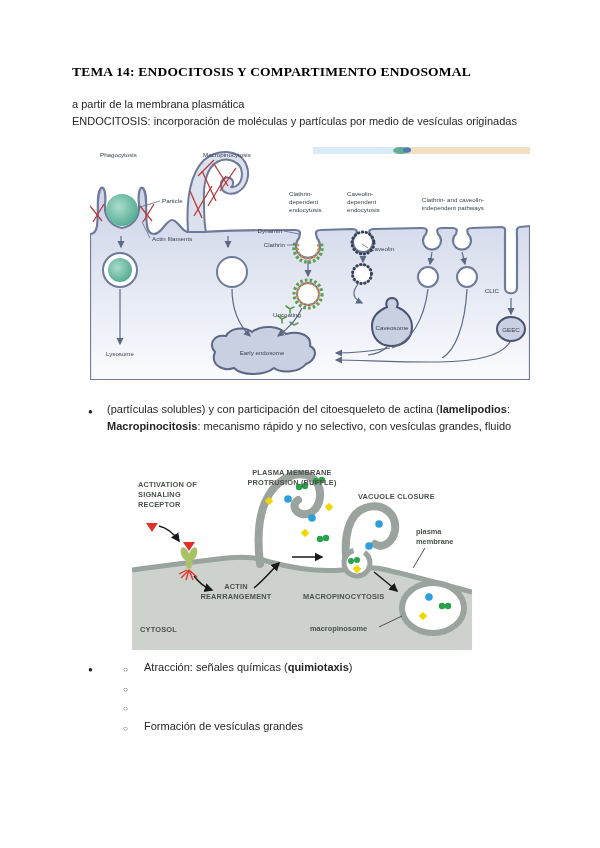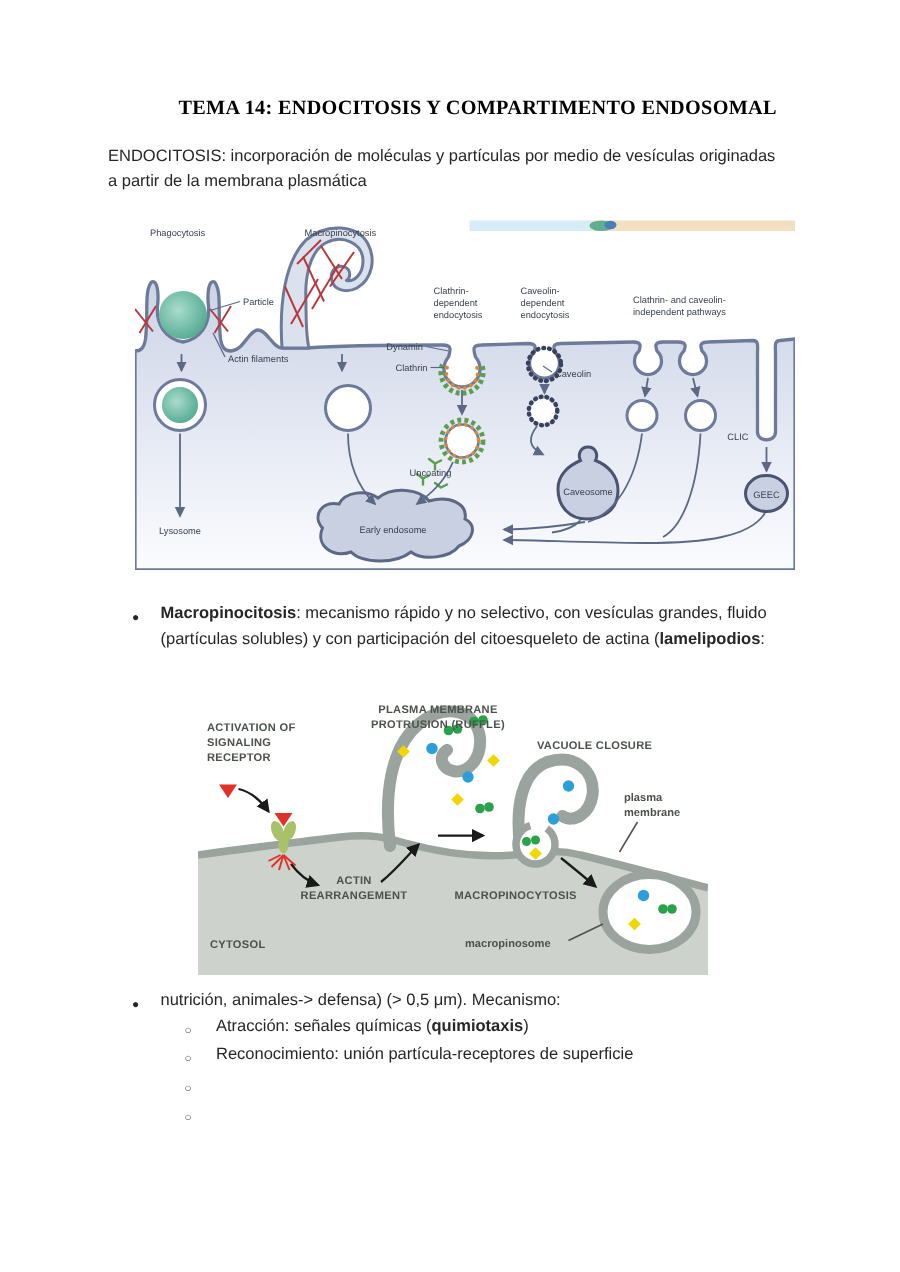--- a/index.html
+++ b/index.html
@@ -1,19 +1,19 @@
 <!DOCTYPE html>
 <html><head>
 <meta charset="utf-8">
 <style>
   html,body{margin:0;padding:0;background:#ffffff;}
   .page{position:relative;width:600px;height:848px;background:#ffffff;overflow:hidden;
         font-family:"Liberation Sans",sans-serif;color:#262626;}
   .title{position:absolute;left:72px;top:64px;font-family:"Liberation Serif",serif;
-         font-weight:bold;font-size:13.5px;color:#000;letter-spacing:.2px;margin-left:47px;}
+         font-weight:bold;font-size:13.5px;color:#000;letter-spacing:.2px;}
   .intro{position:absolute;left:72px;top:96px;width:470px;font-size:11px;line-height:16.5px;}
   .fig{position:absolute;}
   .bullet{position:absolute;display:flex;font-size:11px;line-height:16.5px;}
   .bullet .mk{width:19px;flex:0 0 19px;font-size:8px;padding-top:3px;}
   .bullet .tx{flex:1;}
   b{font-weight:bold;}
   .subs{margin:0;padding:0;list-style:none;}
   .subitem{display:flex;}
   .subitem .smk{width:37px;flex:0 0 37px;text-align:center;font-size:8px;padding-top:3px;color:#444;}
   .f1label{font-family:"Liberation Sans",sans-serif;font-size:6.2px;fill:#39404f;}
@@ -21,22 +21,22 @@
   .f2small{font-family:"Liberation Sans",sans-serif;font-size:7.4px;font-weight:bold;fill:#4b514b;}
 </style>
 </head>
 <body>
 
 <div class="page">
 
   <div class="title">TEMA 14: ENDOCITOSIS Y COMPARTIMENTO ENDOSOMAL</div>
 
   <div class="intro">
+    <div>a partir de la membrana plasmática</div>
     <div>ENDOCITOSIS: incorporación de moléculas y partículas por medio de vesículas originadas</div>
-    <div>a partir de la membrana plasmática</div>
   </div>
 
   <svg class="fig" style="left:90px;top:146px;" width="440" height="234" viewBox="0 0 440 234">
     <defs>
       <linearGradient id="cellGrad" x1="0" y1="0" x2="0" y2="1">
         <stop offset="0" stop-color="#ccd3e6"></stop>
           <stop offset="0.55" stop-color="#e6eaf4"></stop>
           <stop offset="1" stop-color="#fbfcfe"></stop>
       </linearGradient>
       <radialGradient id="sphereGrad" cx="0.4" cy="0.4" r="0.8">
@@ -174,22 +174,22 @@
     <text class="f1label" x="30" y="210" text-anchor="middle">Lysosome</text>
     <text class="f1label" x="172" y="209" text-anchor="middle">Early endosome</text>
     <text class="f1label" x="302" y="184" text-anchor="middle" font-size="5.8">Caveosome</text>
     <text class="f1label" x="409" y="147" text-anchor="end">CLIC</text>
     <text class="f1label" x="421" y="186" text-anchor="middle" font-size="5.6">GEEC</text>
   </svg>
 
   <div class="bullet" style="left:88px;top:401px;width:452px;">
     <div class="mk">●</div>
     <div class="tx">
+      <div><span>(partículas solubles) y con participación del citoesqueleto de actina (</span><b>lamelipodios</b><span>:</span></div>
       <div><b>Macropinocitosis</b><span>: mecanismo rápido y no selectivo, con vesículas grandes, fluido</span></div>
-      <div><span>(partículas solubles) y con participación del citoesqueleto de actina (</span><b>lamelipodios</b><span>:</span></div>
     </div>
   </div>
 
   <svg class="fig" style="left:132px;top:466px;" width="340" height="184" viewBox="0 0 340 184">
     <defs>
       <marker id="ahb" markerWidth="7" markerHeight="7" refX="5" refY="3.5" orient="auto">
         <path d="M0,0.5 L6,3.5 L0,6.5 Z" fill="#1a1a1a"></path>
       </marker>
     </defs>
 
@@ -280,33 +280,32 @@
     <g>
       <text class="f2small" x="178" y="165" font-weight="normal">macropinosome</text>
       <path d="M247,161 L270,150" stroke="#4b514b" stroke-width="1" fill="none"></path>
     </g>
     <text class="f2label" x="8" y="166">CYTOSOL</text>
   </svg>
 
   <div class="bullet" style="left:88px;top:659px;width:452px;">
     <div class="mk">●</div>
     <div class="tx">
-      <div><span>nutrición, animales-&gt; defensa) (&gt; 0,5 μm). Mecanismo:</span></div>
       <ul class="subs">
         <li class="subitem">
           <span class="smk">○</span>
           <span><span>Atracción: señales químicas (</span><b>quimiotaxis</b><span>)</span></span>
         </li>
         <li class="subitem">
           <span class="smk">○</span>
-          <span><span>Reconocimiento: unión partícula-receptores de superficie</span><b></b><span></span></span>
         </li>
         <li class="subitem">
           <span class="smk">○</span>
         </li>
         <li class="subitem">
           <span class="smk">○</span>
+          <span><span>Formación de vesículas grandes</span><b></b><span></span></span>
         </li>
       </ul>
     </div>
   </div>
 
 </div>
 
 </body></html>

